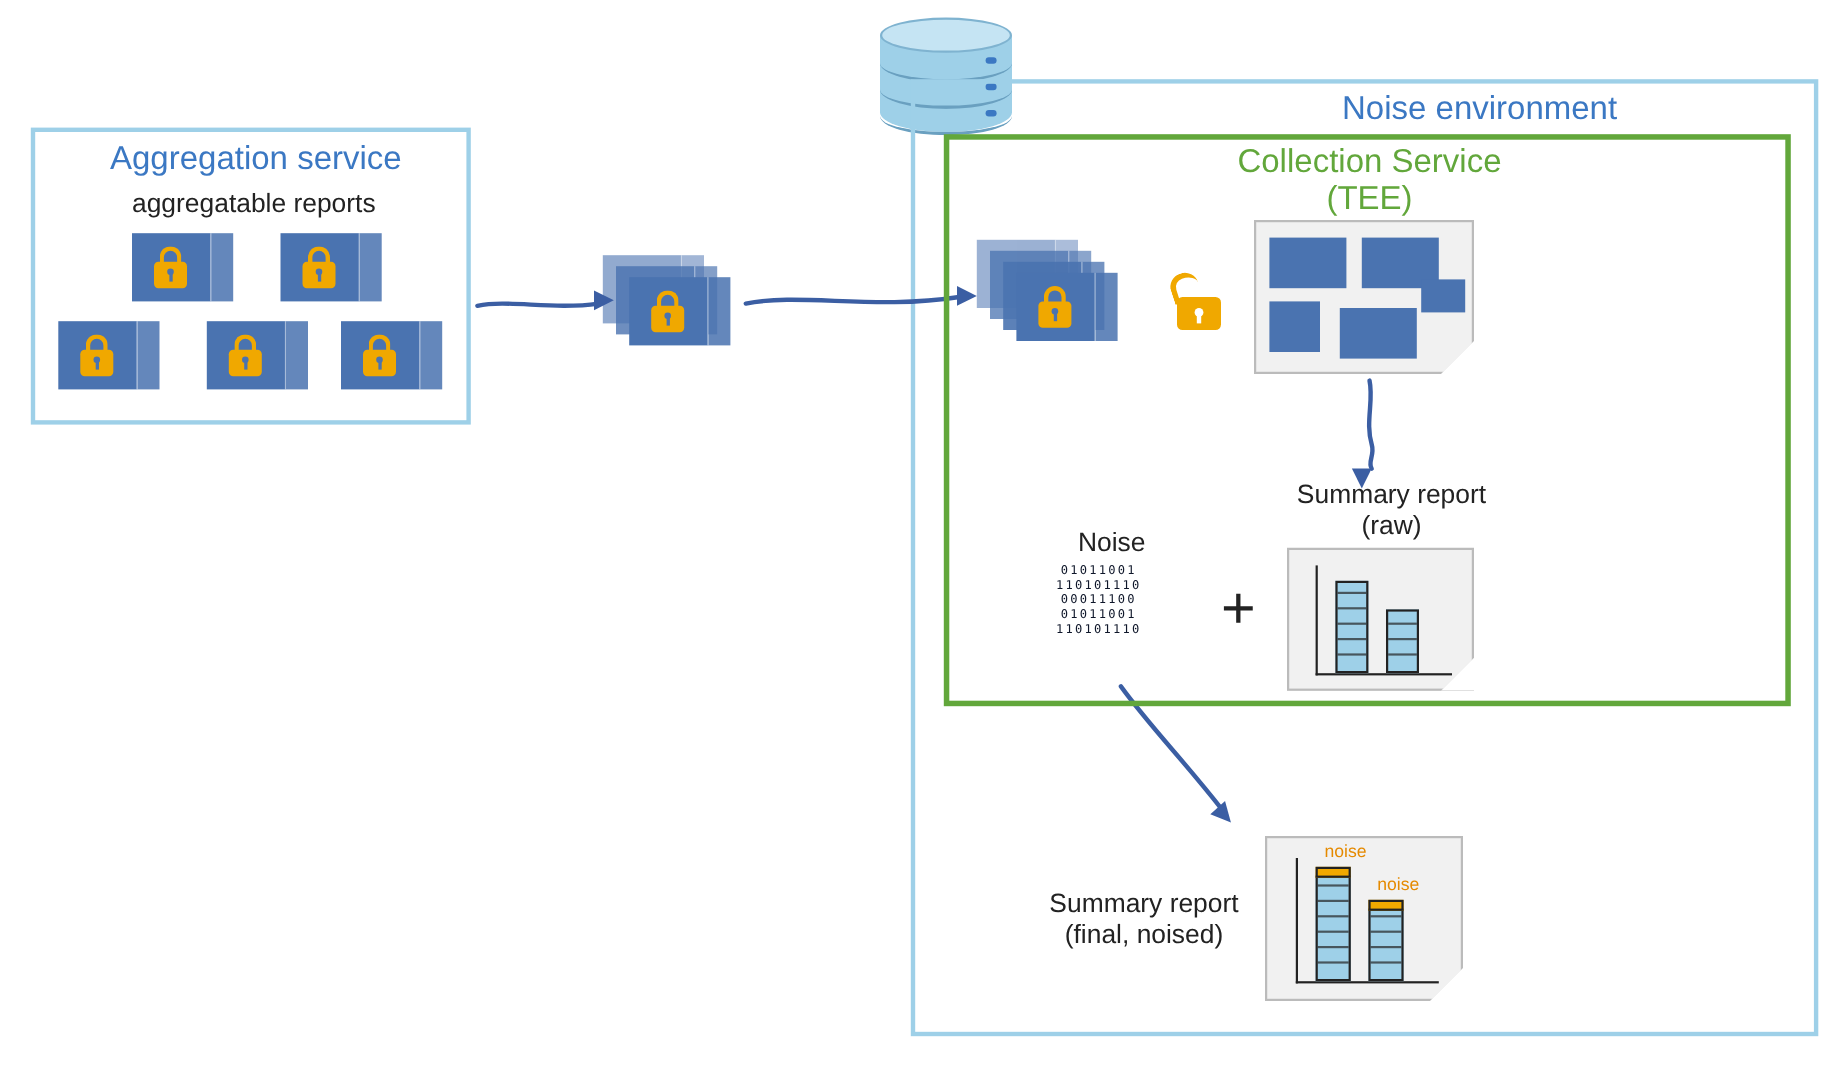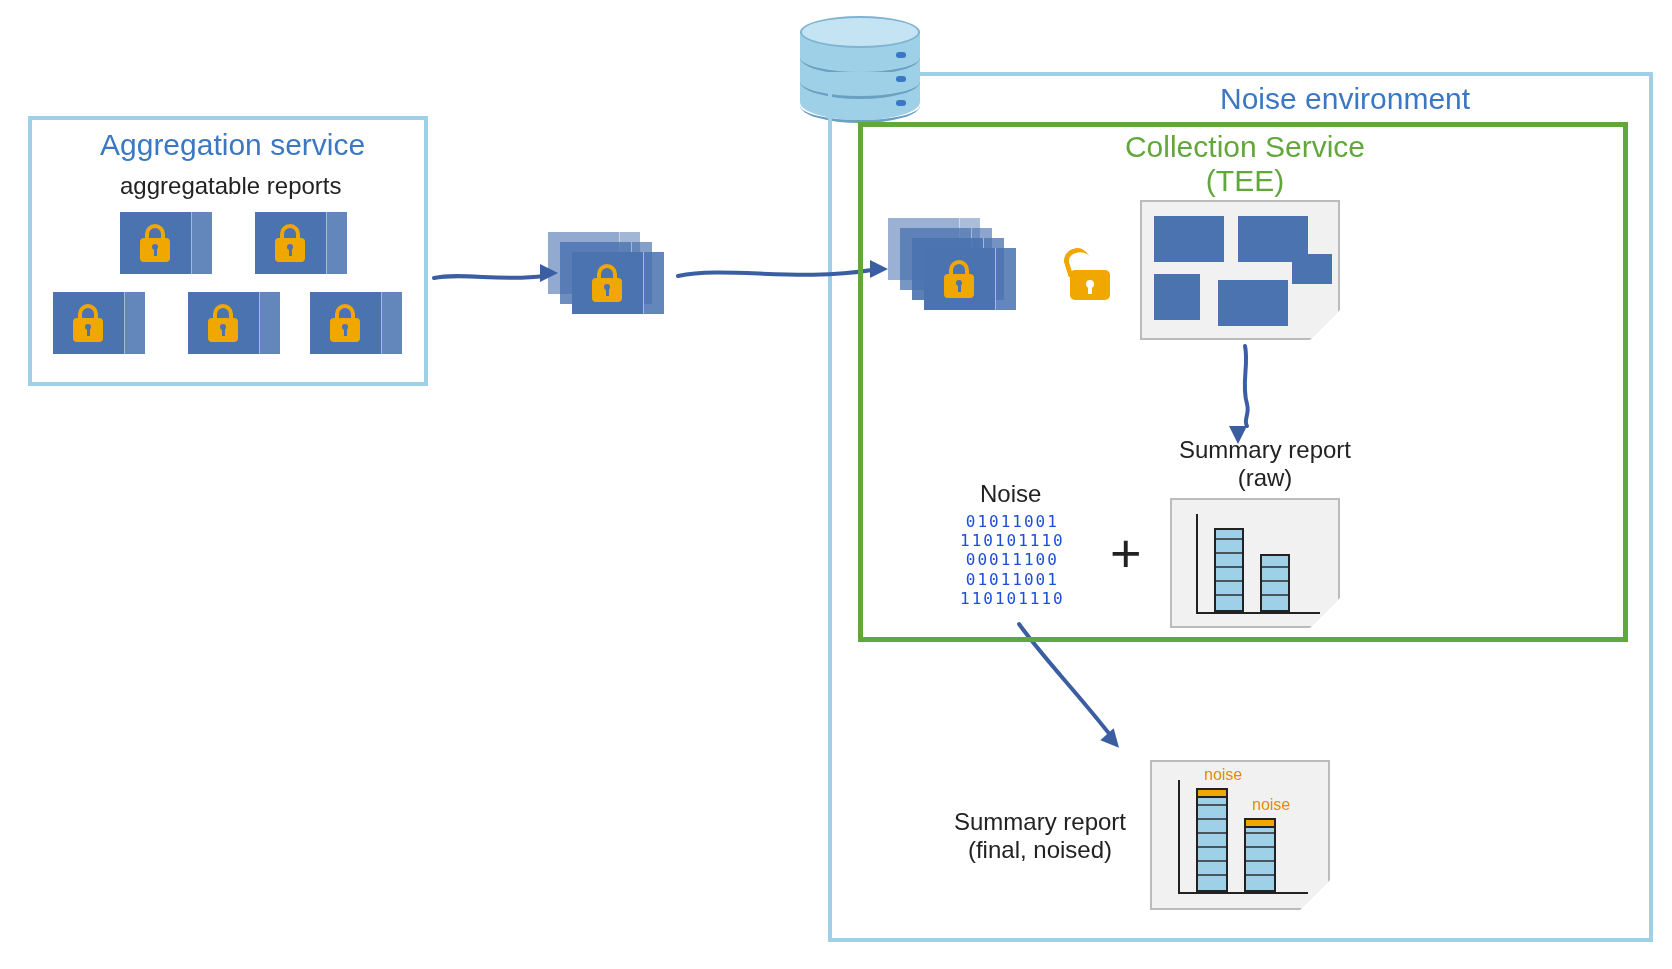--- a/index.html
+++ b/index.html
@@ -26,22 +26,22 @@
     color: #62a73b;
     font-size: 30px;
     font-weight: 500;
     text-align: center;
   }
   .black-text {
     color: #222;
     font-size: 24px;
   }
   .bin-lines {
-    color: #1d4ed8;
-    font-size: 16px;
+    color: #0f172a;
+    font-size: 11px;
     font-family: Consolas, monospace;
     letter-spacing: 2px;
     line-height: 1.2;
     text-align: center;
     white-space: pre;
   }
   .plus {
     color: #222;
     font-size: 54px;
     font-weight: 300;

